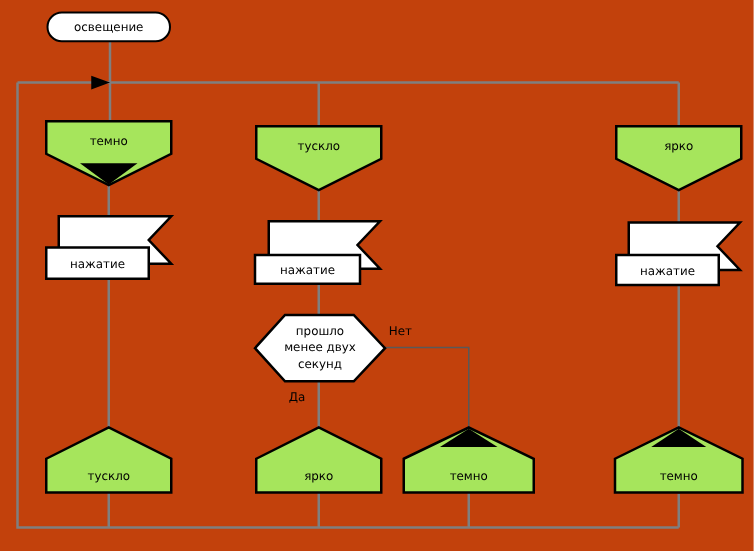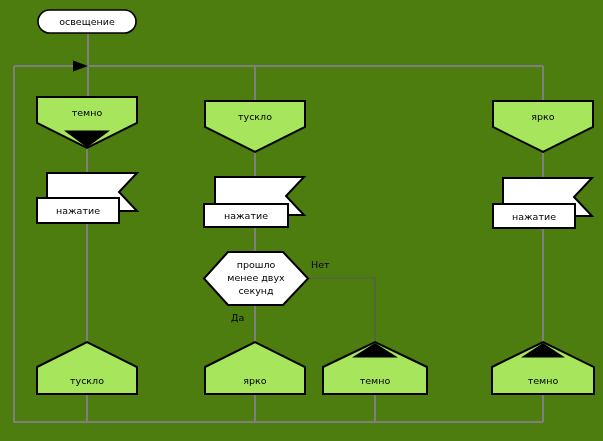--- a/index.html
+++ b/index.html
@@ -1,20 +1,20 @@
 <!DOCTYPE html>
 <html><head>
 <meta charset="utf-8">
 <style>
   html, body { margin: 0; padding: 0; background: #ffffff; }
   .canvas {
     position: relative;
     width: 603px;
     height: 441px;
-    background: #4d7c0f;
+    background: #c2410c;
     font-family: "DejaVu Sans", "Liberation Sans", sans-serif;
   }
   svg text {
     font-family: "DejaVu Sans", "Liberation Sans", sans-serif;
     font-size: 9.5px;
     fill: #000000;
   }
   .edge      { stroke: #7f7f7f; stroke-width: 2;   fill: none; }
   .edge-thin { stroke: #595959; stroke-width: 1.2; fill: none; }
   .node      { stroke: #000000; stroke-width: 2; }

